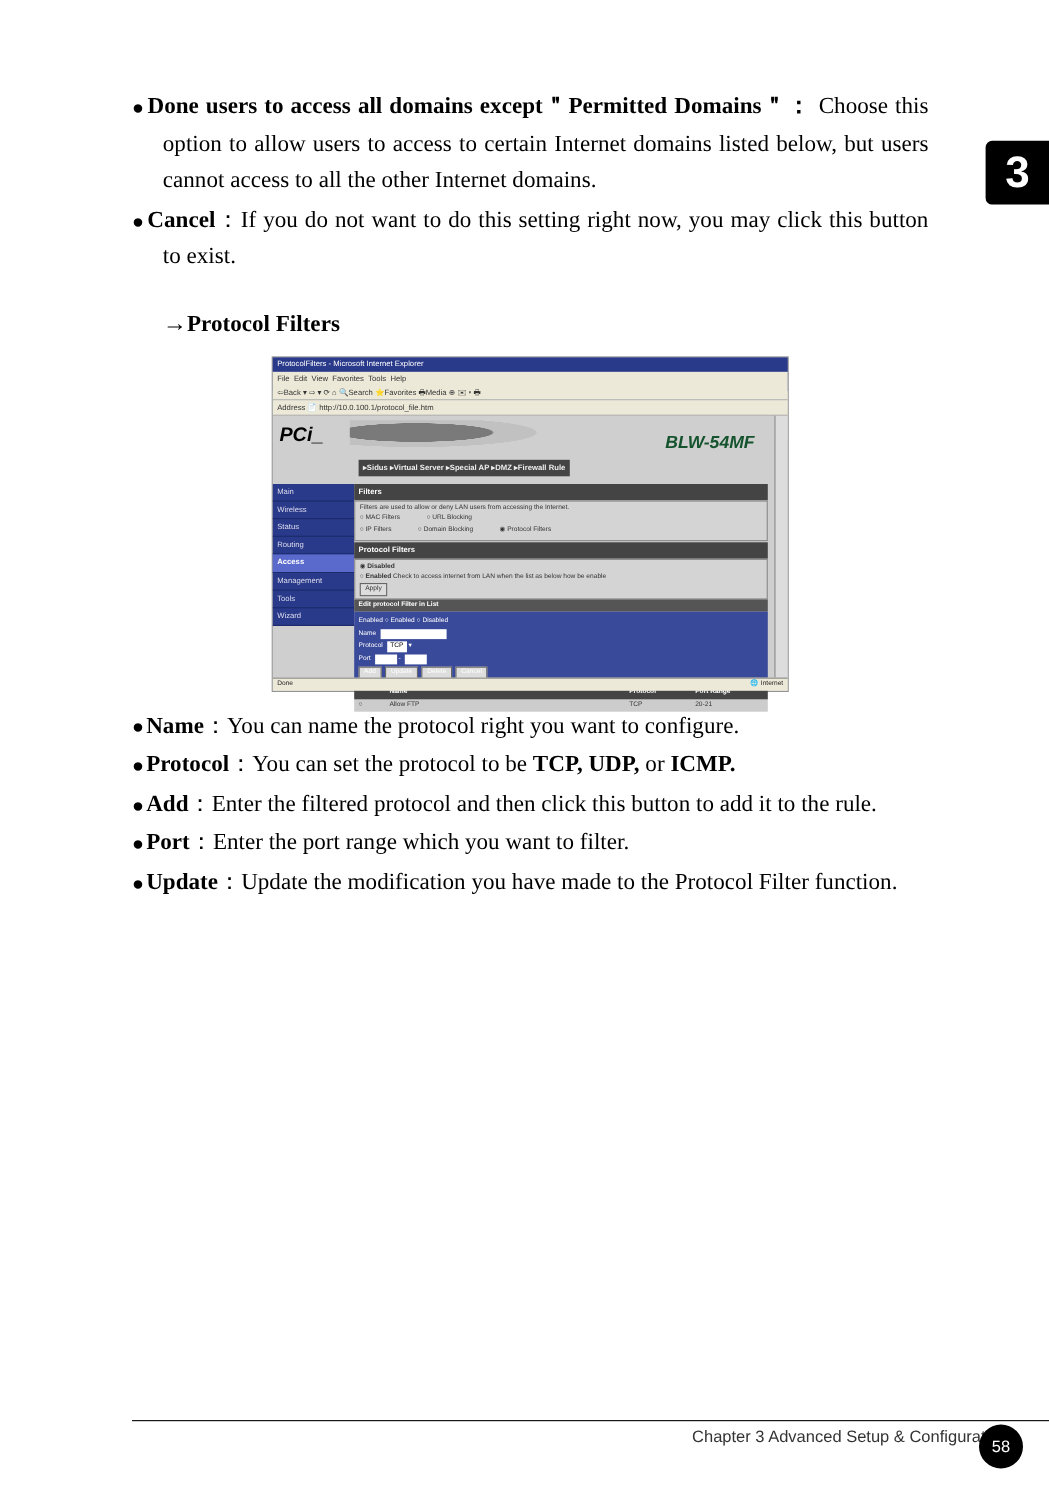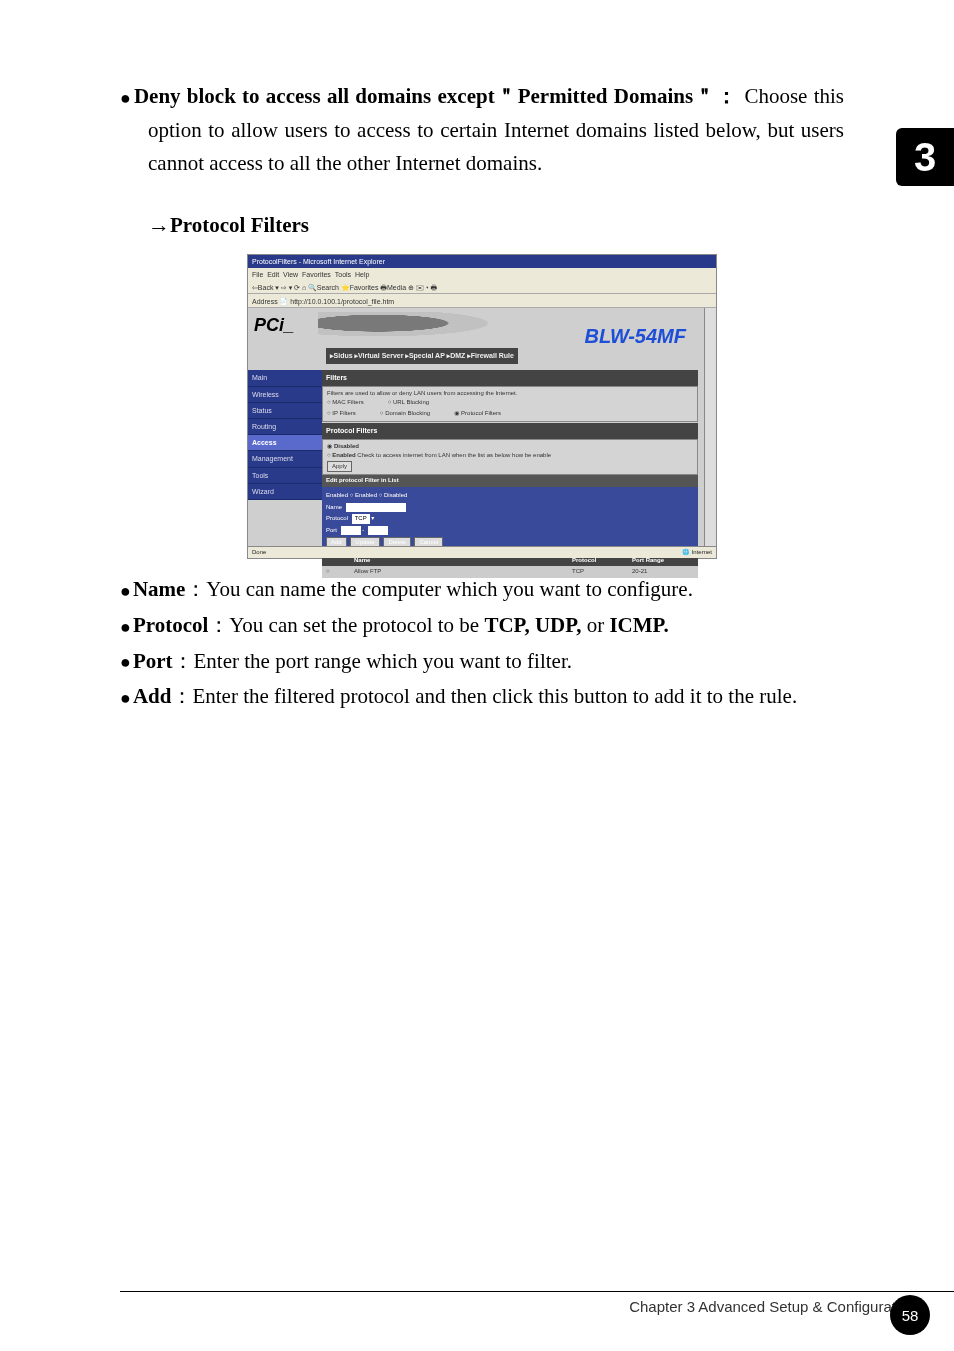--- a/index.html
+++ b/index.html
@@ -65,21 +65,21 @@
     position: absolute; top: 3px; left: 6px; width: 60px; height: 34px;
     font-weight: 700; font-size: 18px; font-style: italic; color: #000;
   }
   .img-swoosh {
     position: absolute; top: 4px; left: 70px; width: 200px; height: 28px;
     background: radial-gradient(ellipse at 30% 40%, #555 0 35%, #bbb 36% 55%, transparent 56%);
     opacity: 0.7;
   }
   .img-model {
     position: absolute; top: 12px; right: 18px;
-    font-weight: 900; font-style: italic; font-size: 20px; color: #1d4ed8;
+    font-weight: 900; font-style: italic; font-size: 16px; color: #14532d;
   }
   .img-tabs {
     position: absolute; top: 40px; left: 78px; font-size: 7px; color: #eee; font-weight: bold;
     background: #444; padding: 2px 4px;
   }
   .img-side {
     position: absolute; top: 62px; left: 0; width: 74px;
     background: #2a3a8a; font-size: 7px; color: #dde;
   }
   .img-side div { padding: 2px 4px; border-bottom: 1px solid #1a2a6a; }
@@ -152,25 +152,28 @@
     right: 24px;
     bottom: -20px;
   }
 </style>
 </head>
 <body>
 
 <div class="content">
 
   <p class="bullet-item indent">
-    <span class="circle">●</span><span class="bold">Deny block to access all domains except</span><span class="bold">＂</span><span class="bold">Permitted Domains</span><span class="bold">＂：</span>
+    <span class="circle">●</span><span class="bold">Done users to access all domains except</span><span class="bold">＂</span><span class="bold">Permitted Domains</span><span class="bold">＂：</span>
     <span>Choose this option to allow users to access to certain Internet domains listed below, but users cannot access to all the other Internet domains.</span>
   </p>
 
 
+  <p class="bullet-item indent">
+    <span class="circle">●</span><span class="bold">Cancel</span><span>：</span><span>If you do not want to do this setting right now, you may click this button to exist.</span>
+  </p>
 
   <p class="section-gap">
     <span class="arrow">→</span><span class="bold">Protocol Filters</span>
   </p>
 
   <div class="img-box">
     <div class="img-titlebar">ProtocolFilters - Microsoft Internet Explorer</div>
     <div class="img-menubar">File&nbsp;&nbsp;Edit&nbsp;&nbsp;View&nbsp;&nbsp;Favorites&nbsp;&nbsp;Tools&nbsp;&nbsp;Help</div>
     <div class="img-toolbar">⇦Back ▾ ⇨ ▾ ⟳ ⌂ 🔍Search ⭐Favorites 🖶Media ⊕ ✉ ▾ 🖶</div>
     <div class="img-addrbar">Address 📄 http://10.0.100.1/protocol_file.htm</div>
@@ -238,35 +241,38 @@
     </div>
     <div class="img-scrollbar"></div>
     <div class="img-statusbar">
       <span style="float:left;">Done</span>
       <span style="float:right;">🌐 <span>Internet</span></span>
     </div>
   </div>
 
 
   <p class="bullet-item indent">
-    <span class="circle">●</span><span class="bold">Name</span><span>：</span><span>You can name the computer which you want to configure.</span>
+    <span class="circle">●</span><span class="bold">Name</span><span>：</span><span>You can name the protocol right you want to configure.</span>
   </p>
 
   <p class="bullet-item indent">
     <span class="circle">●</span><span class="bold">Protocol</span><span>：</span><span>You can set the protocol to be</span> <span class="bold">TCP, UDP,</span> <span>or</span> <span class="bold">ICMP.</span>
   </p>
 
   <p class="bullet-item indent">
+    <span class="circle">●</span><span class="bold">Add</span><span>：</span><span>Enter the filtered protocol and then click this button to add it to the rule.</span>
+  </p>
+
+  <p class="bullet-item indent">
     <span class="circle">●</span><span class="bold">Port</span><span>：</span><span>Enter the port range which you want to filter.</span>
   </p>
 
   <p class="bullet-item indent">
-    <span class="circle">●</span><span class="bold">Add</span><span>：</span><span>Enter the filtered protocol and then click this button to add it to the rule.</span>
-  </p>
-
+    <span class="circle">●</span><span class="bold">Update</span><span>：</span><span>Update the modification you have made to the Protocol Filter function.</span>
+  </p>
 
 </div>
 
 <div class="side-tab">3</div>
 
 <div class="footer">
   <span class="footer-text">Chapter 3 Advanced Setup &amp; Configuration</span>
   <div class="page-circle">58</div>
 </div>
 

